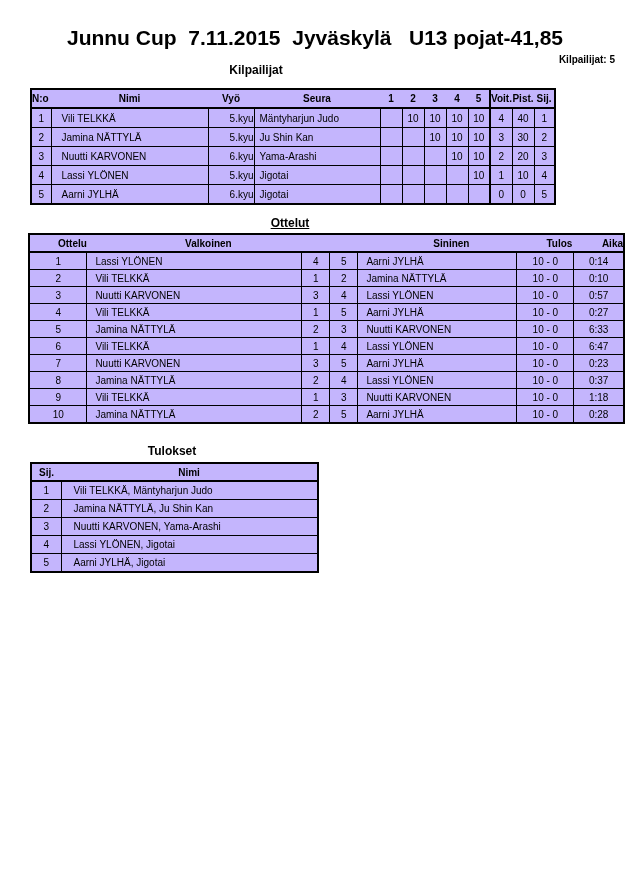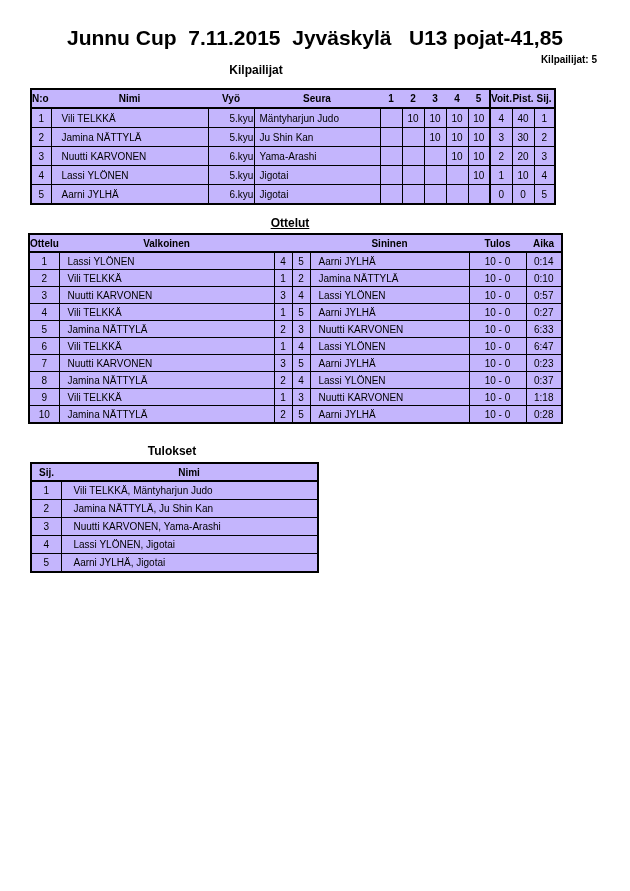--- a/index.html
+++ b/index.html
@@ -18,21 +18,21 @@
     left: 0;
     width: 630px;
     text-align: center;
     font-size: 21px;
     font-weight: bold;
     white-space: pre;
   }
   .competitor-count {
     position: absolute;
     top: 54px;
-    right: 33px;
+    right: 15px;
     font-size: 10px;
     font-weight: bold;
   }
   .section-heading {
     position: absolute;
     transform: translateX(-50%);
     font-size: 12px;
     font-weight: bold;
     white-space: nowrap;
   }
@@ -63,26 +63,26 @@
   td { border: 1px solid #000; font-weight: normal; }
 
   
   #table-kilpailijat { left: 30px; top: 88px; }
   #table-kilpailijat th { height: 17px; }
   #table-kilpailijat td { height: 18px; }
   #table-kilpailijat th.h-left { text-align: left; overflow: visible; }
   #table-kilpailijat th.thick-left,
   #table-kilpailijat td.c9 { border-left: 2px solid #000; margin-top: 40px; }
   #table-kilpailijat td.c1 { text-align: left; padding-left: 10px; }
-  #table-kilpailijat td.c2 { text-align: left; padding-left: 21px; }
+  #table-kilpailijat td.c2 { text-align: right; padding-left: 21px; }
   #table-kilpailijat td.c3 { text-align: left; padding-left: 5px; margin-left: 44px; }
 
   
   #table-ottelut { left: 28px; top: 233px; }
-  #table-ottelut th { height: 16px; }
+  #table-ottelut th { height: 16px; padding-left: 28px; }
   #table-ottelut td { height: 16px; }
   #table-ottelut th.h-left { text-align: left; overflow: visible; }
   #table-ottelut td.c1, #table-ottelut td.c4 { text-align: left; padding-left: 8px; }
 
   
   #table-tulokset { left: 30px; top: 462px; }
   #table-tulokset th { height: 16px; }
   #table-tulokset td { height: 17px; }
   #table-tulokset td.c1 { text-align: left; padding-left: 12px; }
 </style>

